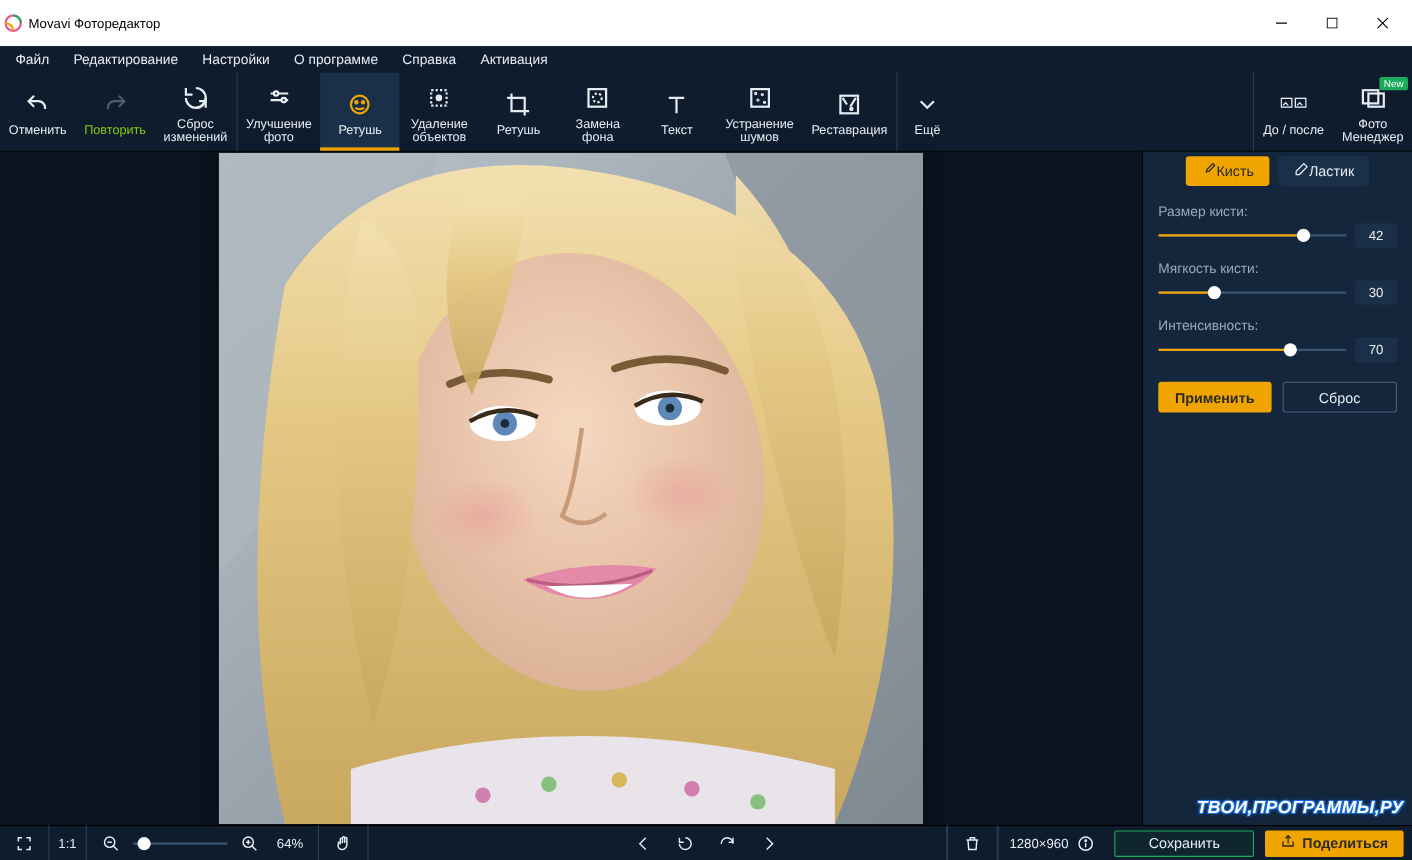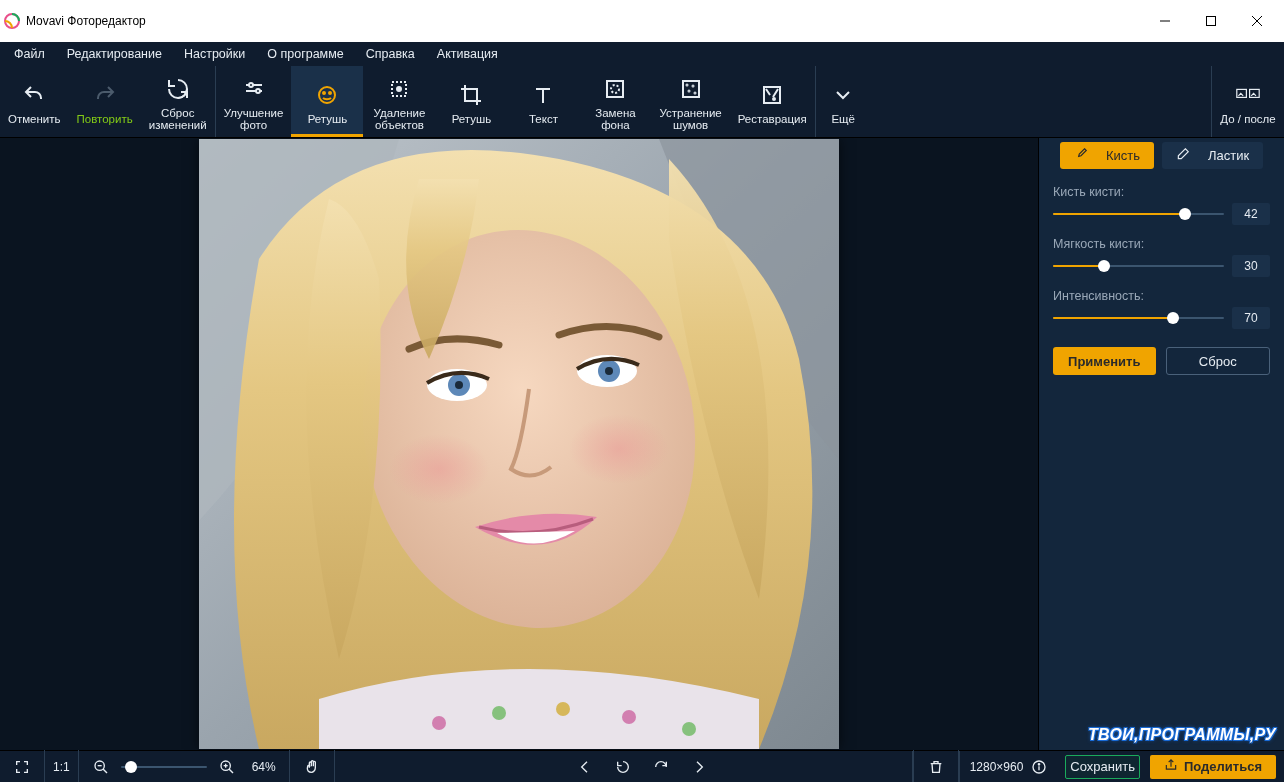--- a/index.html
+++ b/index.html
@@ -52,21 +52,21 @@
   .canvas-area{flex:1;background:var(--bg-darker);display:flex;align-items:center;justify-content:center;position:relative;overflow:hidden;}
   .photo{width:640px;height:610px;background:#9aa1a6;position:relative;overflow:hidden;box-shadow:0 0 12px rgba(0,0,0,.6);}
   .photo svg{width:100%;height:100%;display:block;}
 
   
   .side{width:246px;background:var(--bg-panel);display:flex;flex-direction:column;border-left:1px solid #000;}
   .side-head{display:flex;align-items:center;gap:10px;padding:10px 12px;}
   .side-head svg{width:18px;height:18px;}
   .side-head .shtitle{font-size:14px;}
   .mode-row{display:flex;gap:8px;justify-content:center;padding:4px 12px 12px 12px;}
-  .mode-btn{display:flex;align-items:center;gap:18px;padding:5px 14px;border-radius:3px;background:var(--bg-mid);color:var(--text);font-size:13px;cursor:pointer;}
+  .mode-btn{display:flex;align-items:center;gap:0;padding:5px 14px;border-radius:3px;background:var(--bg-mid);color:var(--text);font-size:13px;cursor:pointer;}
   .mode-btn.active{background:var(--accent);color:var(--accent-text);}
   .mode-btn svg{width:14px;height:14px;}
   .sgrp{padding:4px 14px 8px 14px;}
   .sgrp .slabel{color:var(--text-dim);font-size:12.5px;margin-bottom:4px;}
   .sgrp .srow{display:flex;align-items:center;gap:8px;}
   .slider{flex:1;height:16px;position:relative;}
   .strack{position:absolute;top:7px;left:0;right:0;height:2px;background:#3b556f;border-radius:2px;}
   .sfill{position:absolute;top:7px;left:0;height:2px;background:var(--accent);border-radius:2px;}
   .sknob{position:absolute;top:2px;width:12px;height:12px;border-radius:50%;background:#fff;transform:translateX(-50%);}
   .sval{width:38px;height:22px;background:var(--bg-mid);display:flex;align-items:center;justify-content:center;border-radius:2px;font-size:12px;}
@@ -81,21 +81,21 @@
   .bb-sec{display:flex;align-items:center;gap:6px;padding:17px 8px;height:100%;border-right:1px solid var(--border);}
   .bb-icon{width:28px;height:100%;display:flex;align-items:center;justify-content:center;cursor:pointer;}
   .bb-icon svg{width:16px;height:16px;}
   .zoom-slider{width:86px;height:14px;position:relative;}
   .zoom-slider .strack{top:6px;}
   .zoom-slider .sknob{top:1px;}
   .bb-spacer{flex:1;border-right:1px solid var(--border);height:100%;}
   .bb-center{position:absolute;left:50%;transform:translateX(-50%);display:flex;gap:18px;}
   .bb-center .bb-icon{width:20px;}
   .bb-right-actions{display:flex;align-items:center;gap:10px;margin-left:auto;padding:0 8px;height:100%;position:relative;}
-  .save-btn{height:24px;padding:0 4px;display:flex;align-items:center;border:1px solid var(--green);color:var(--text);border-radius:2px;background:rgba(26,171,92,.08);cursor:pointer;font-size:13px;}
+  .save-btn{height:24px;padding:0 30px;display:flex;align-items:center;border:1px solid var(--green);color:var(--text);border-radius:2px;background:rgba(26,171,92,.08);cursor:pointer;font-size:13px;}
   .share-btn{height:24px;padding:0 14px;display:flex;align-items:center;gap:6px;background:var(--accent);color:var(--accent-text);border-radius:2px;cursor:pointer;font-size:13px;font-weight:600;}
   .share-btn svg{width:14px;height:14px;}
   .bb-dim{margin-left:auto;display:flex;align-items:center;gap:8px;padding:0 10px;border-left:1px solid var(--border);height:100%;}
   .info-circ{width:16px;height:16px;}
 </style>
 </head>
 <body>
 
 <div class="titlebar">
   <span class="logo">
@@ -206,34 +206,34 @@
           <svg viewBox="0 0 24 24" fill="none" stroke="#e6ecf2" stroke-width="2">
             <path d="M6 2v16h16"></path>
             <path d="M18 22V6H2"></path>
           </svg>
         </span>
       <span class="tlabel">Ретушь</span>
     </div>
     <div class="tbtn">
       <span class="ticon">
           <svg viewBox="0 0 24 24" fill="none" stroke="#e6ecf2" stroke-width="2">
-            <path d="M5 6h14M12 6v14"></path>
-          </svg>
-        </span>
-      <span class="tlabel">Текст</span>
-    </div>
-    <div class="tbtn">
-      <span class="ticon">
-          <svg viewBox="0 0 24 24" fill="none" stroke="#e6ecf2" stroke-width="2">
             <rect x="4" y="4" width="16" height="16"></rect>
             <circle cx="12" cy="12" r="4" stroke-dasharray="2 2"></circle>
           </svg>
         </span>
       <span class="tlabel">Замена
 фона</span>
+    </div>
+    <div class="tbtn">
+      <span class="ticon">
+          <svg viewBox="0 0 24 24" fill="none" stroke="#e6ecf2" stroke-width="2">
+            <path d="M5 6h14M12 6v14"></path>
+          </svg>
+        </span>
+      <span class="tlabel">Текст</span>
     </div>
     <div class="tbtn">
       <span class="ticon">
           <svg viewBox="0 0 24 24" fill="none" stroke="#e6ecf2" stroke-width="2">
             <rect x="4" y="4" width="16" height="16"></rect>
             <circle cx="8" cy="8" r="0.5" fill="#e6ecf2"></circle>
             <circle cx="14" cy="9" r="0.5" fill="#e6ecf2"></circle>
             <circle cx="10" cy="14" r="0.5" fill="#e6ecf2"></circle>
             <circle cx="16" cy="16" r="0.5" fill="#e6ecf2"></circle>
           </svg>
@@ -264,20 +264,31 @@
   <div class="toolbar-right">
     <div class="tbtn">
       <span class="ticon">
           <svg viewBox="0 0 30 20" fill="none" stroke="#e6ecf2" stroke-width="1.5">
             <rect x="1" y="3" width="12" height="10"></rect>
             <rect x="17" y="3" width="12" height="10"></rect>
             <path d="M3 11l3-3 3 3M19 11l3-3 3 3"></path>
           </svg>
         </span>
       <span class="tlabel">До / после</span>
+    </div>
+    <div class="tbtn">
+      <span class="new-badge">New</span>
+      <span class="ticon">
+          <svg viewBox="0 0 24 24" fill="none" stroke="#e6ecf2" stroke-width="2">
+            <rect x="3" y="5" width="14" height="12"></rect>
+            <rect x="8" y="8" width="14" height="12"></rect>
+          </svg>
+        </span>
+      <span class="tlabel">Фото
+Менеджер</span>
     </div>
   </div>
 </div>
 
 <div class="main">
   <div class="canvas-area">
     <div class="photo">
 
       <svg viewBox="0 0 640 610" preserveAspectRatio="xMidYMid slice">
         <defs>
@@ -354,21 +365,21 @@
       </div>
       <div class="mode-btn">
         <span><svg viewBox="0 0 24 24" fill="none" stroke="#e6ecf2" stroke-width="2">
               <path d="M16 3l5 5-12 12H4v-5L16 3z"></path>
             </svg></span>
         <span>Ластик</span>
       </div>
     </div>
 
     <div class="sgrp">
-      <div class="slabel">Кисть кисти:</div>
+      <div class="slabel">Размер кисти:</div>
       <div class="srow">
         <div class="slider">
           <div class="strack"></div>
             <div class="sfill" style="width:77%"></div>
             <div class="sknob" style="left:77%"></div>
         </div>
         <div class="sval">42</div>
       </div>
     </div>
 

